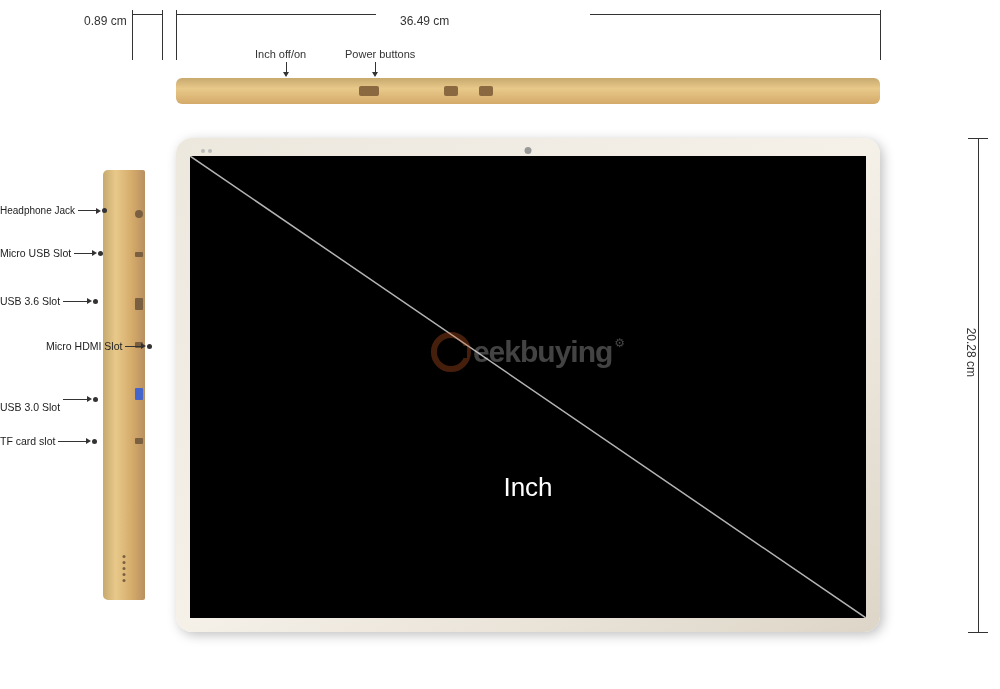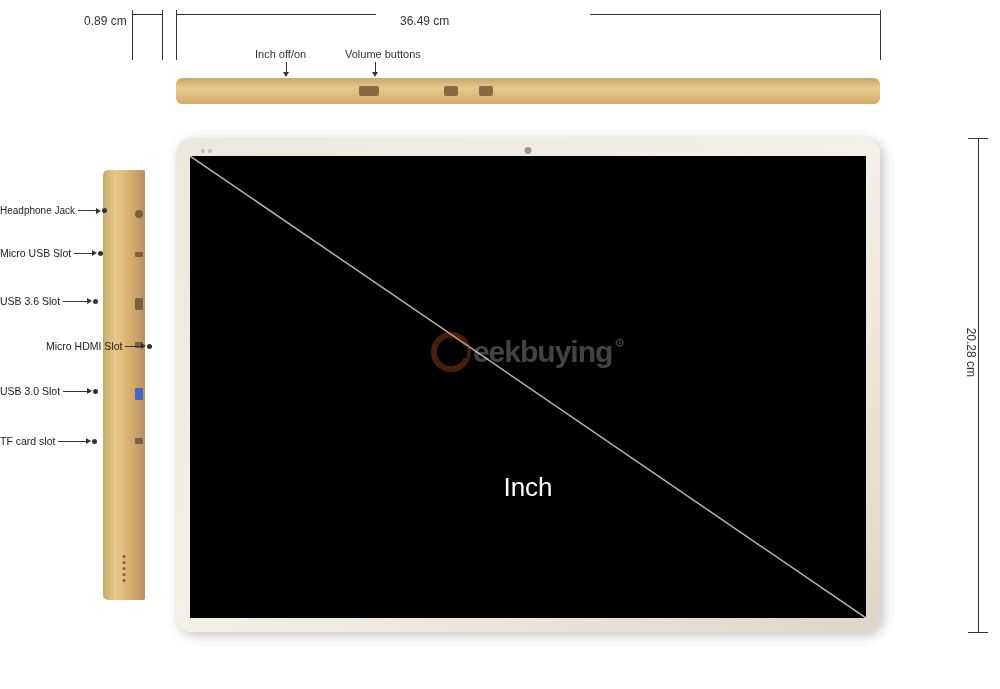--- a/index.html
+++ b/index.html
@@ -30,21 +30,21 @@
 <div style="position:absolute; top:10px; left:176px; width:1px; height:50px; background:#333;"></div>
 <div style="position:absolute; top:10px; left:880px; width:1px; height:50px; background:#333;"></div>
 <div style="position:absolute; top:14px; left:176px; width:200px; height:1px; background:#333;"></div>
 <div style="position:absolute; top:14px; left:590px; width:290px; height:1px; background:#333;"></div>
 
 <div style="position:absolute; top:48px; left:255px; font-size:11px; color:#333; font-family:Arial,sans-serif;">
   <span>Inch off/on</span>
 </div>
 
 <div style="position:absolute; top:48px; left:345px; font-size:11px; color:#333; font-family:Arial,sans-serif;">
-  <span>Volume buttons</span>
+  <span>Power buttons</span>
 </div>
 
 <div style="position:absolute; top:62px; left:286px; width:1px; height:12px; background:#333;"></div>
 <div style="position:absolute; top:72px; left:283px; width:0; height:0; border-left:3px solid transparent; border-right:3px solid transparent; border-top:5px solid #333;"></div>
 <div style="position:absolute; top:62px; left:375px; width:1px; height:12px; background:#333;"></div>
 <div style="position:absolute; top:72px; left:372px; width:0; height:0; border-left:3px solid transparent; border-right:3px solid transparent; border-top:5px solid #333;"></div>
 
 <div style="position:absolute; top:78px; left:176px; width:704px; height:26px; background:linear-gradient(180deg, #c8a96e 0%, #e8c98a 40%, #d4aa6a 100%); border-radius:6px; position:absolute;">
 
   <div style="position:absolute; width:20px; height:10px; background:#8a6840; border-radius:2px; top:8px; left:26%;"></div>
@@ -137,21 +137,21 @@
 </div>
 
 <div style="position:absolute; top:340px; left:0px; display:flex; align-items:center;padding-left:46px;">
   <span style="font-size:10.5px; color:#222; font-family:Arial,sans-serif; white-space:nowrap;">Micro HDMI Slot</span>
   <div style="width:16px; height:1px; background:#333; margin-left:3px;"></div>
   <div style="width:0; height:0; border-top:3px solid transparent; border-bottom:3px solid transparent; border-left:5px solid #333;"></div>
   <div style="width:5px; height:5px; border-radius:50%; background:#333; margin-left:1px;"></div>
 </div>
 
 <div style="position:absolute; top:385px; left:0px; display:flex; align-items:center;">
-  <span style="font-size:10.5px; color:#222; font-family:Arial,sans-serif; white-space:nowrap;">USB 3.0 Slot</span>
+  <span style="font-size:10.5px; color:#222; font-family:Arial,sans-serif; white-space:nowrap;margin-top:16px;">USB 3.0 Slot</span>
   <div style="width:24px; height:1px; background:#333; margin-left:3px;"></div>
   <div style="width:0; height:0; border-top:3px solid transparent; border-bottom:3px solid transparent; border-left:5px solid #333;"></div>
   <div style="width:5px; height:5px; border-radius:50%; background:#333; margin-left:1px;"></div>
 </div>
 
 <div style="position:absolute; top:435px; left:0px; display:flex; align-items:center;">
   <span style="font-size:10.5px; color:#222; font-family:Arial,sans-serif; white-space:nowrap;">TF card slot</span>
   <div style="width:28px; height:1px; background:#333; margin-left:3px;"></div>
   <div style="width:0; height:0; border-top:3px solid transparent; border-bottom:3px solid transparent; border-left:5px solid #333;"></div>
   <div style="width:5px; height:5px; border-radius:50%; background:#333; margin-left:1px;"></div>

